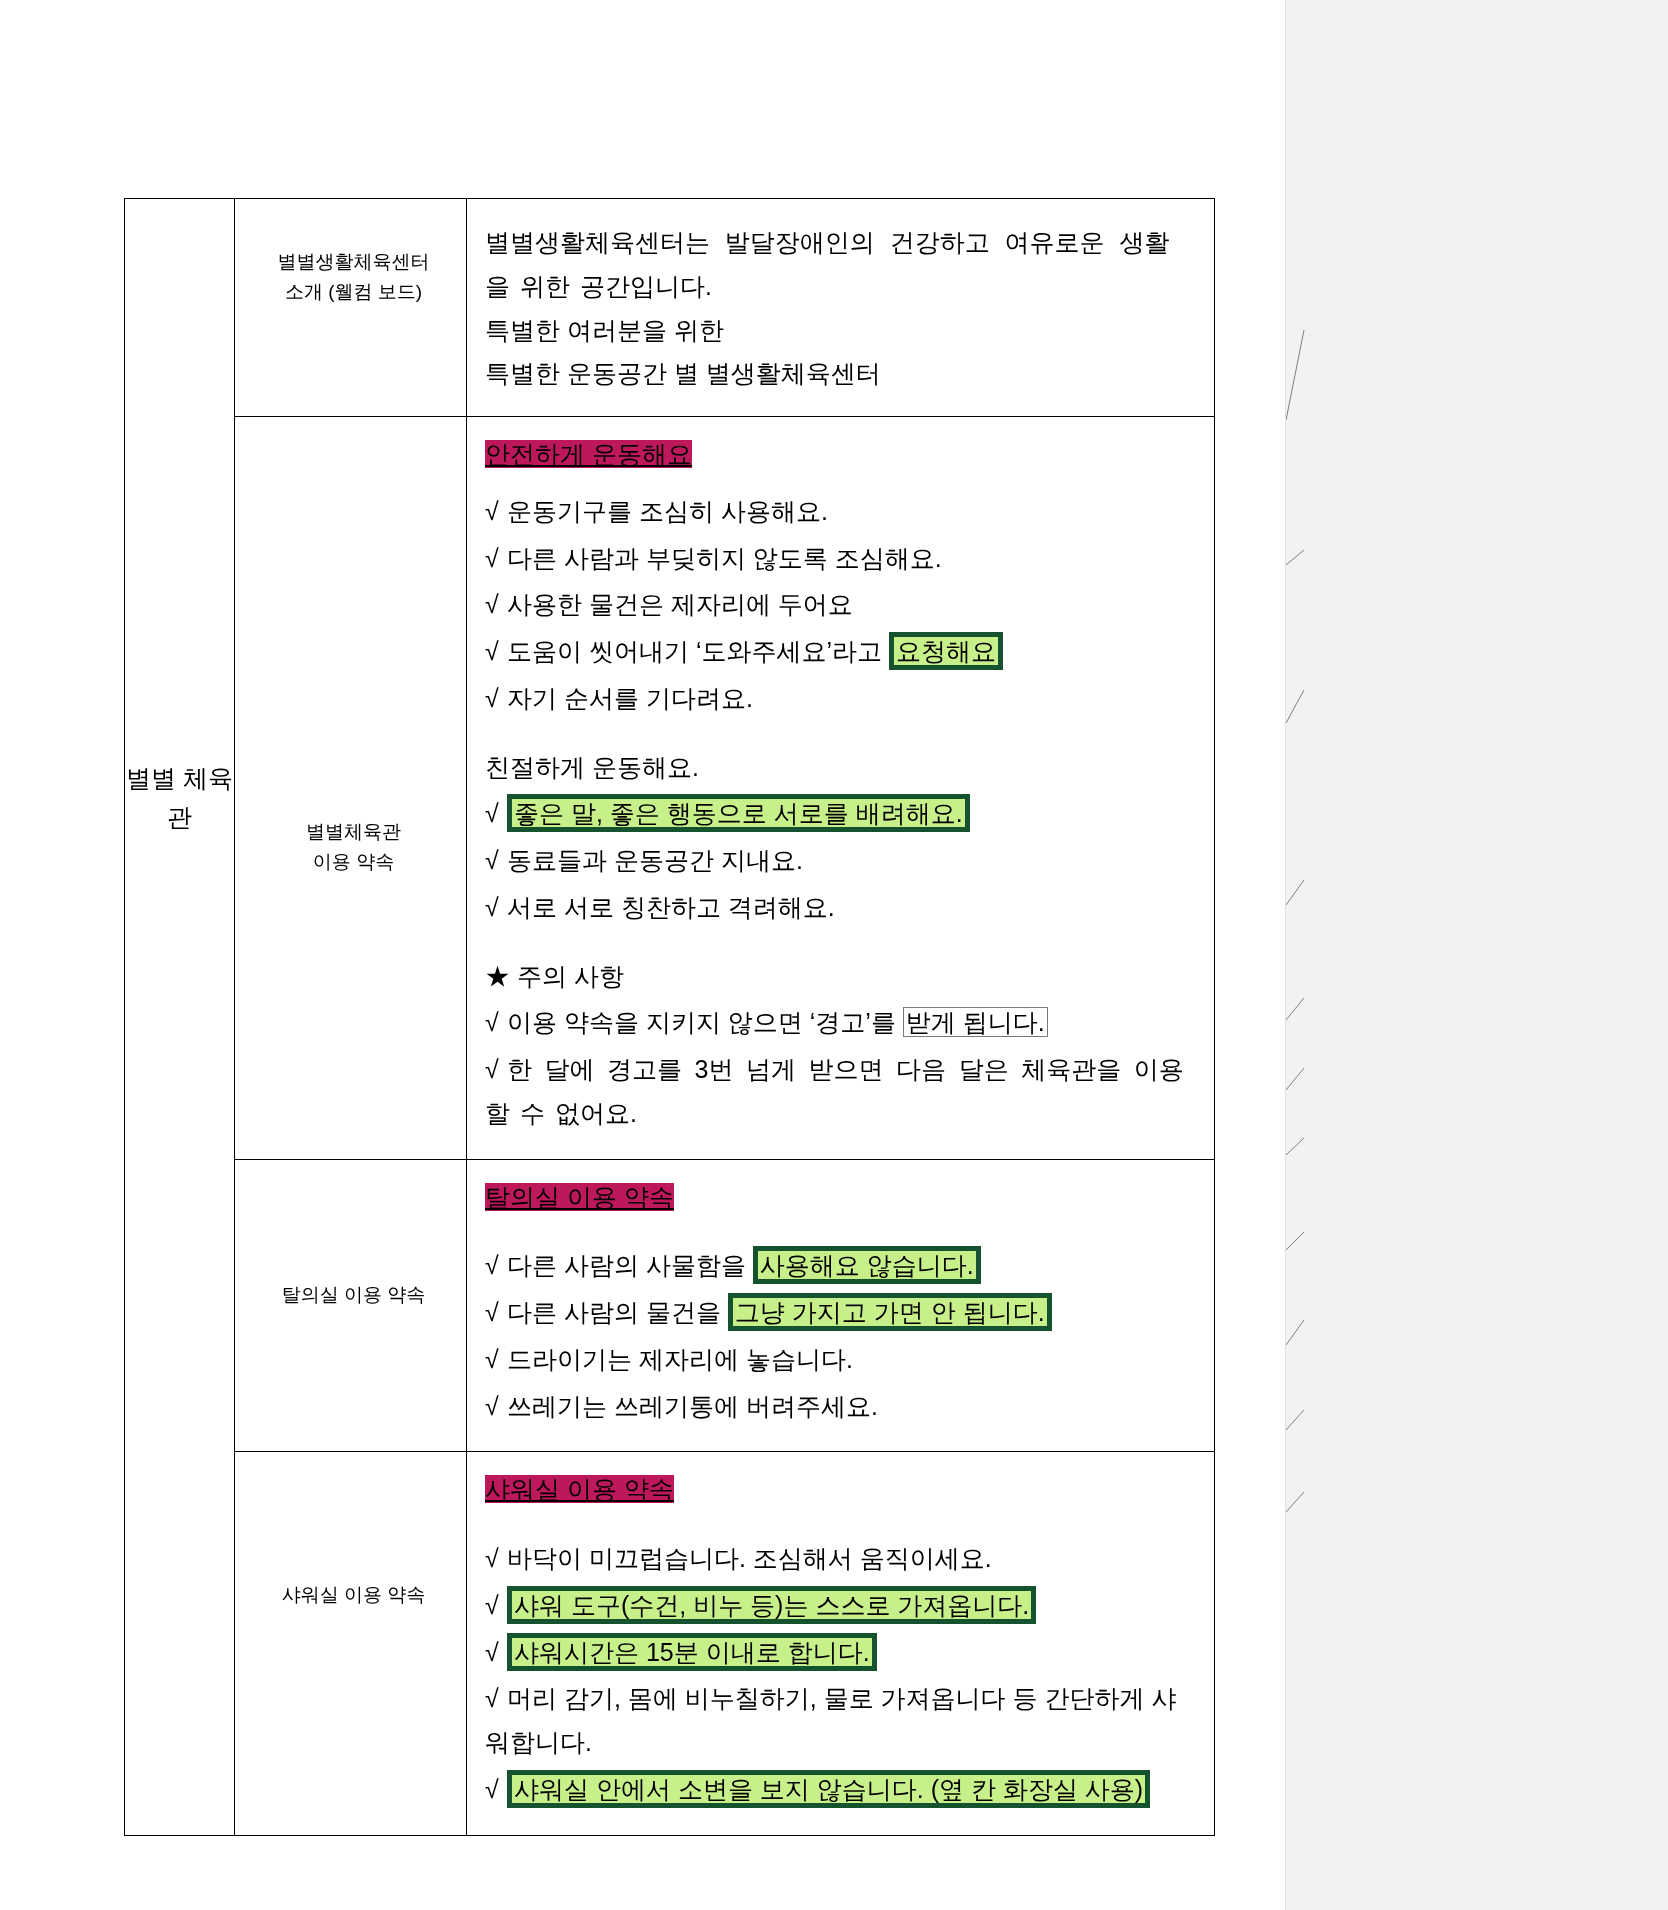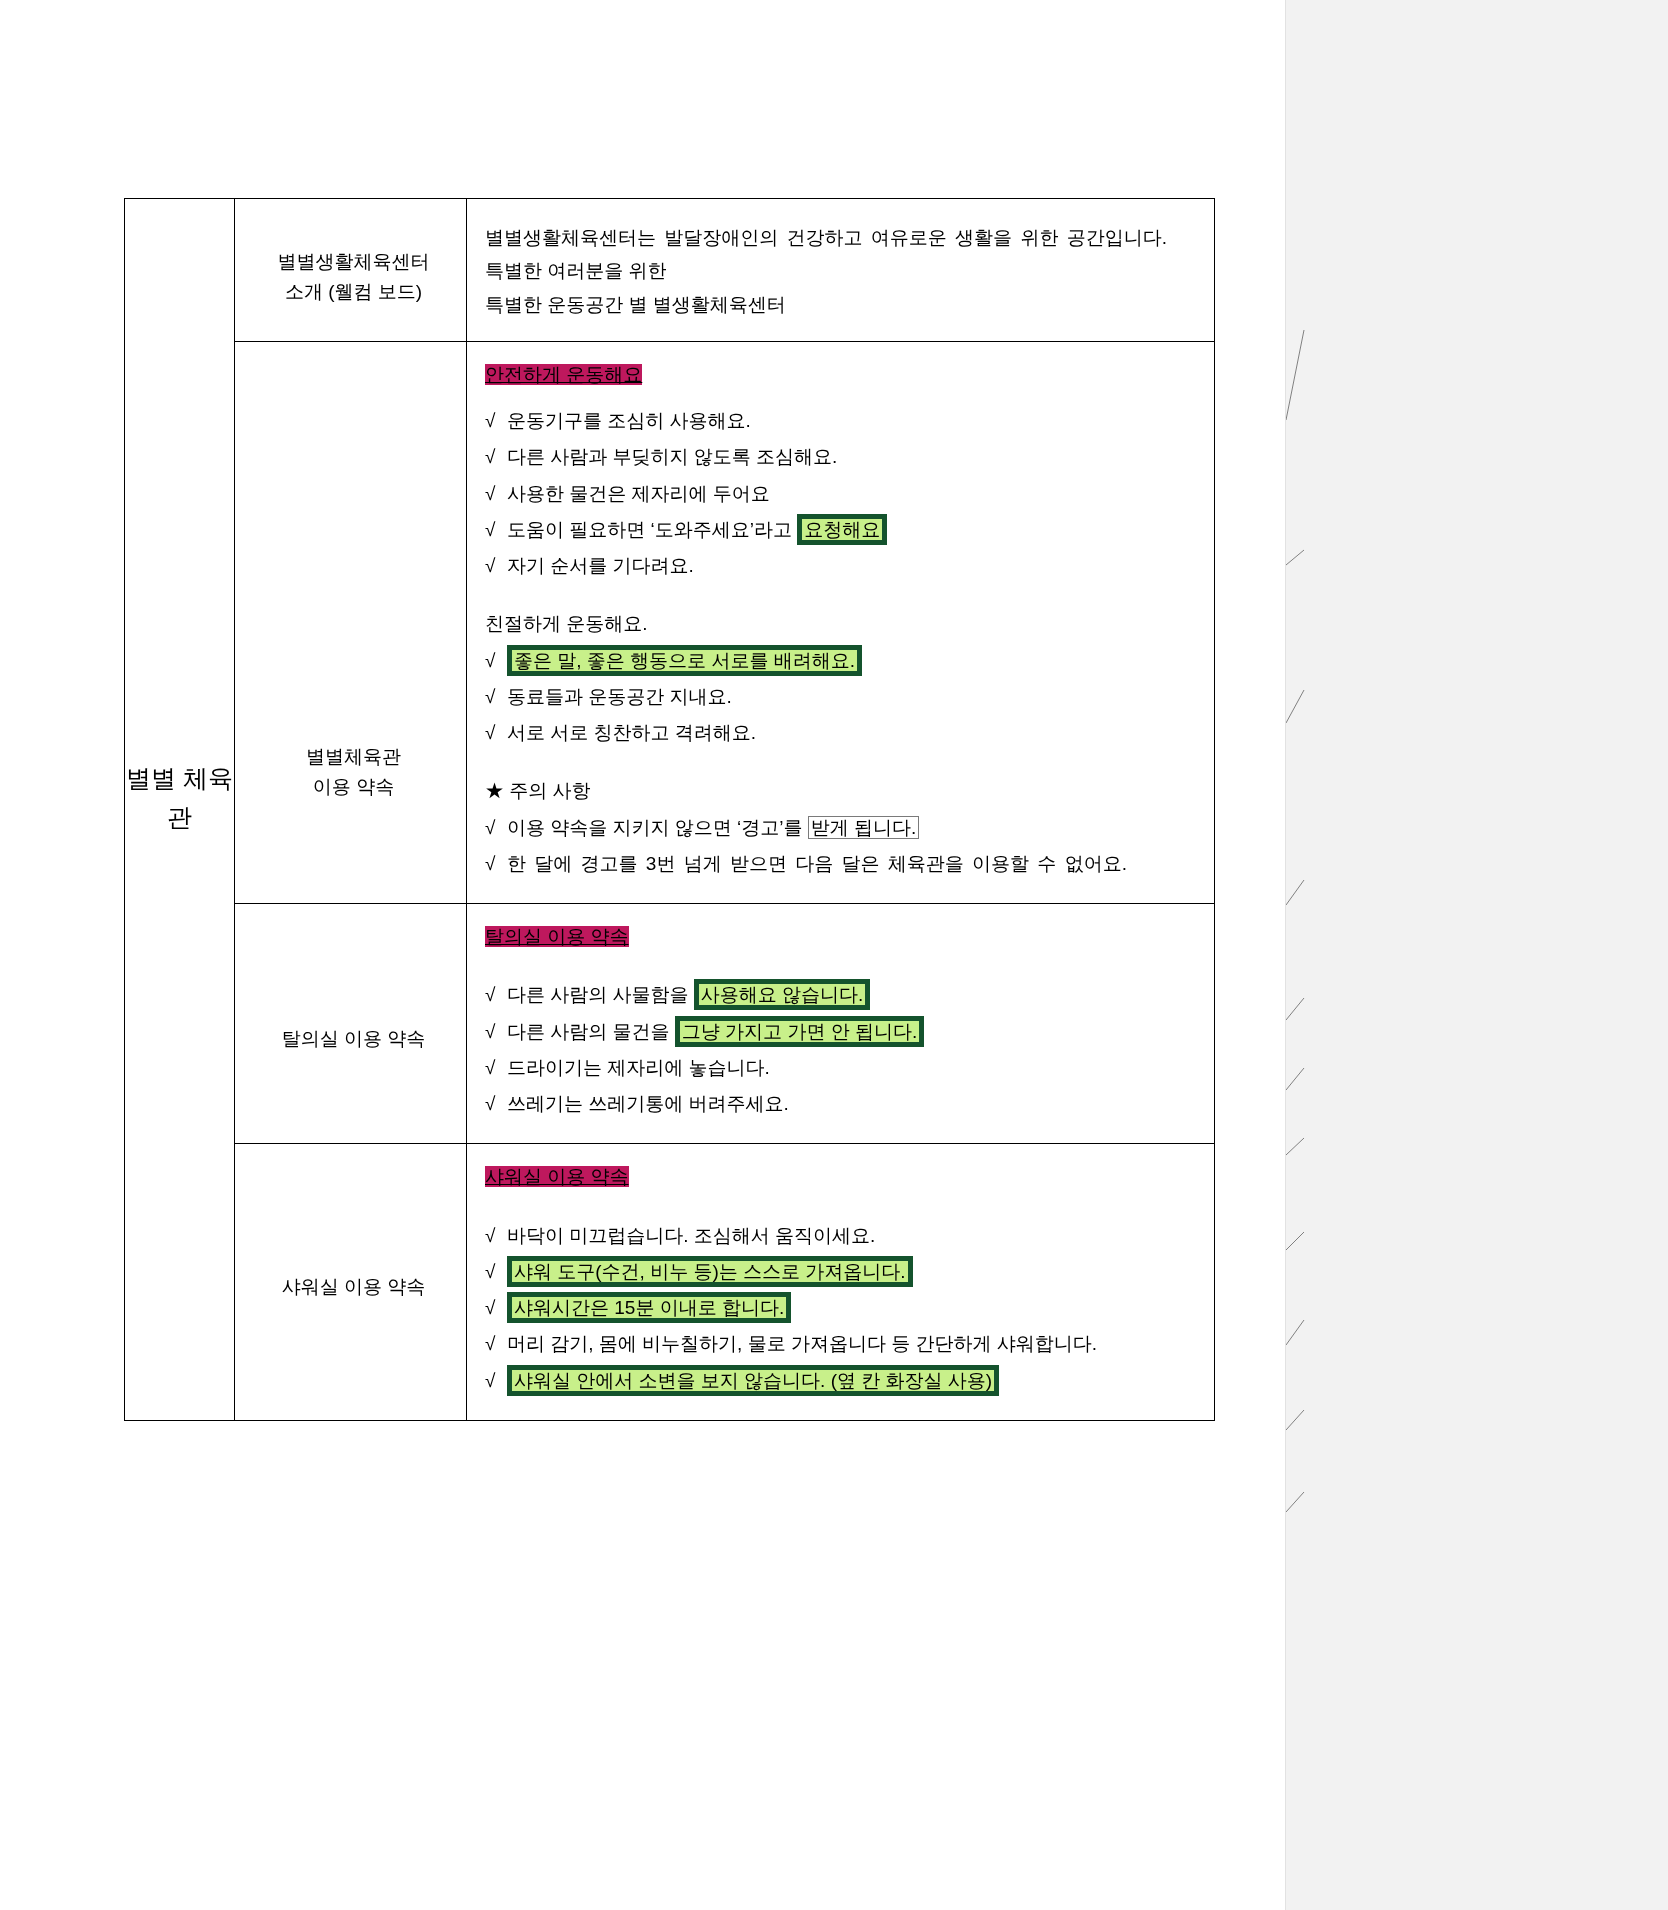--- a/index.html
+++ b/index.html
@@ -56,21 +56,21 @@
     line-height: 1.55;
     text-align: center;
   }
   .blabel {
     font-size: 19px;
     line-height: 1.6;
     padding: 24px 10px 10px 16px;
     text-align: center;
   }
   .body-text {
-    font-size: 19px;
+    font-size: 25px;
     line-height: 1.75;
   }
   .para-justify {
     text-align: justify;
     text-justify: inter-word;
     word-spacing: 3px;
   }
   .chk { display: inline-block; width: 22px; }
   .line { margin: 0 0 3px 0; }
   .gap { height: 22px; }
@@ -126,21 +126,21 @@
           <div class="blabel" style="padding-top:400px;white-space:pre-line;">별별체육관
 이용 약속</div>
         </td>
         <td>
           <div class="cell-pad body-text" style="padding-top:16px;">
             <div class="line"><span class="hl-u">안전하게 운동해요</span></div>
             <div class="mini-gap"></div>
             <div class="line"><span class="chk">√</span><span>운동기구를 조심히 사용해요.</span></div>
             <div class="line"><span class="chk">√</span><span>다른 사람과 부딪히지 않도록 조심해요.</span></div>
             <div class="line"><span class="chk">√</span><span>사용한 물건은 제자리에 두어요</span></div>
-            <div class="line"><span class="chk">√</span><span>도움이 필요하면 ‘도와주세요’라고 </span><span class="boxed">요청해요</span></div>
+            <div class="line"><span class="chk">√</span><span>도움이 씻어내기 ‘도와주세요’라고 </span><span class="boxed">요청해요</span></div>
             <div class="line"><span class="chk">√</span><span>자기 순서를 기다려요.</span></div>
             <div class="gap"></div>
             <div class="line"><span>친절하게 운동해요.</span></div>
             <div class="line"><span class="chk">√</span><span class="boxed">좋은 말, 좋은 행동으로 서로를 배려해요.</span></div>
             <div class="line"><span class="chk">√</span><span>동료들과 운동공간 지내요.</span></div>
             <div class="line"><span class="chk">√</span><span>서로 서로 칭찬하고 격려해요.</span></div>
             <div class="gap"></div>
             <div class="line"><span>★ 주의 사항</span></div>
             <div class="line"><span class="chk">√</span><span>이용 약속을 지키지 않으면 ‘경고’를 </span><span class="boxed-plain">받게 됩니다.</span></div>
             <div class="line para-justify" style="width:98%;"><span class="chk">√</span><span>한 달에 경고를 3번 넘게 받으면 다음 달은 체육관을 이용할 수 없어요.</span></div>

